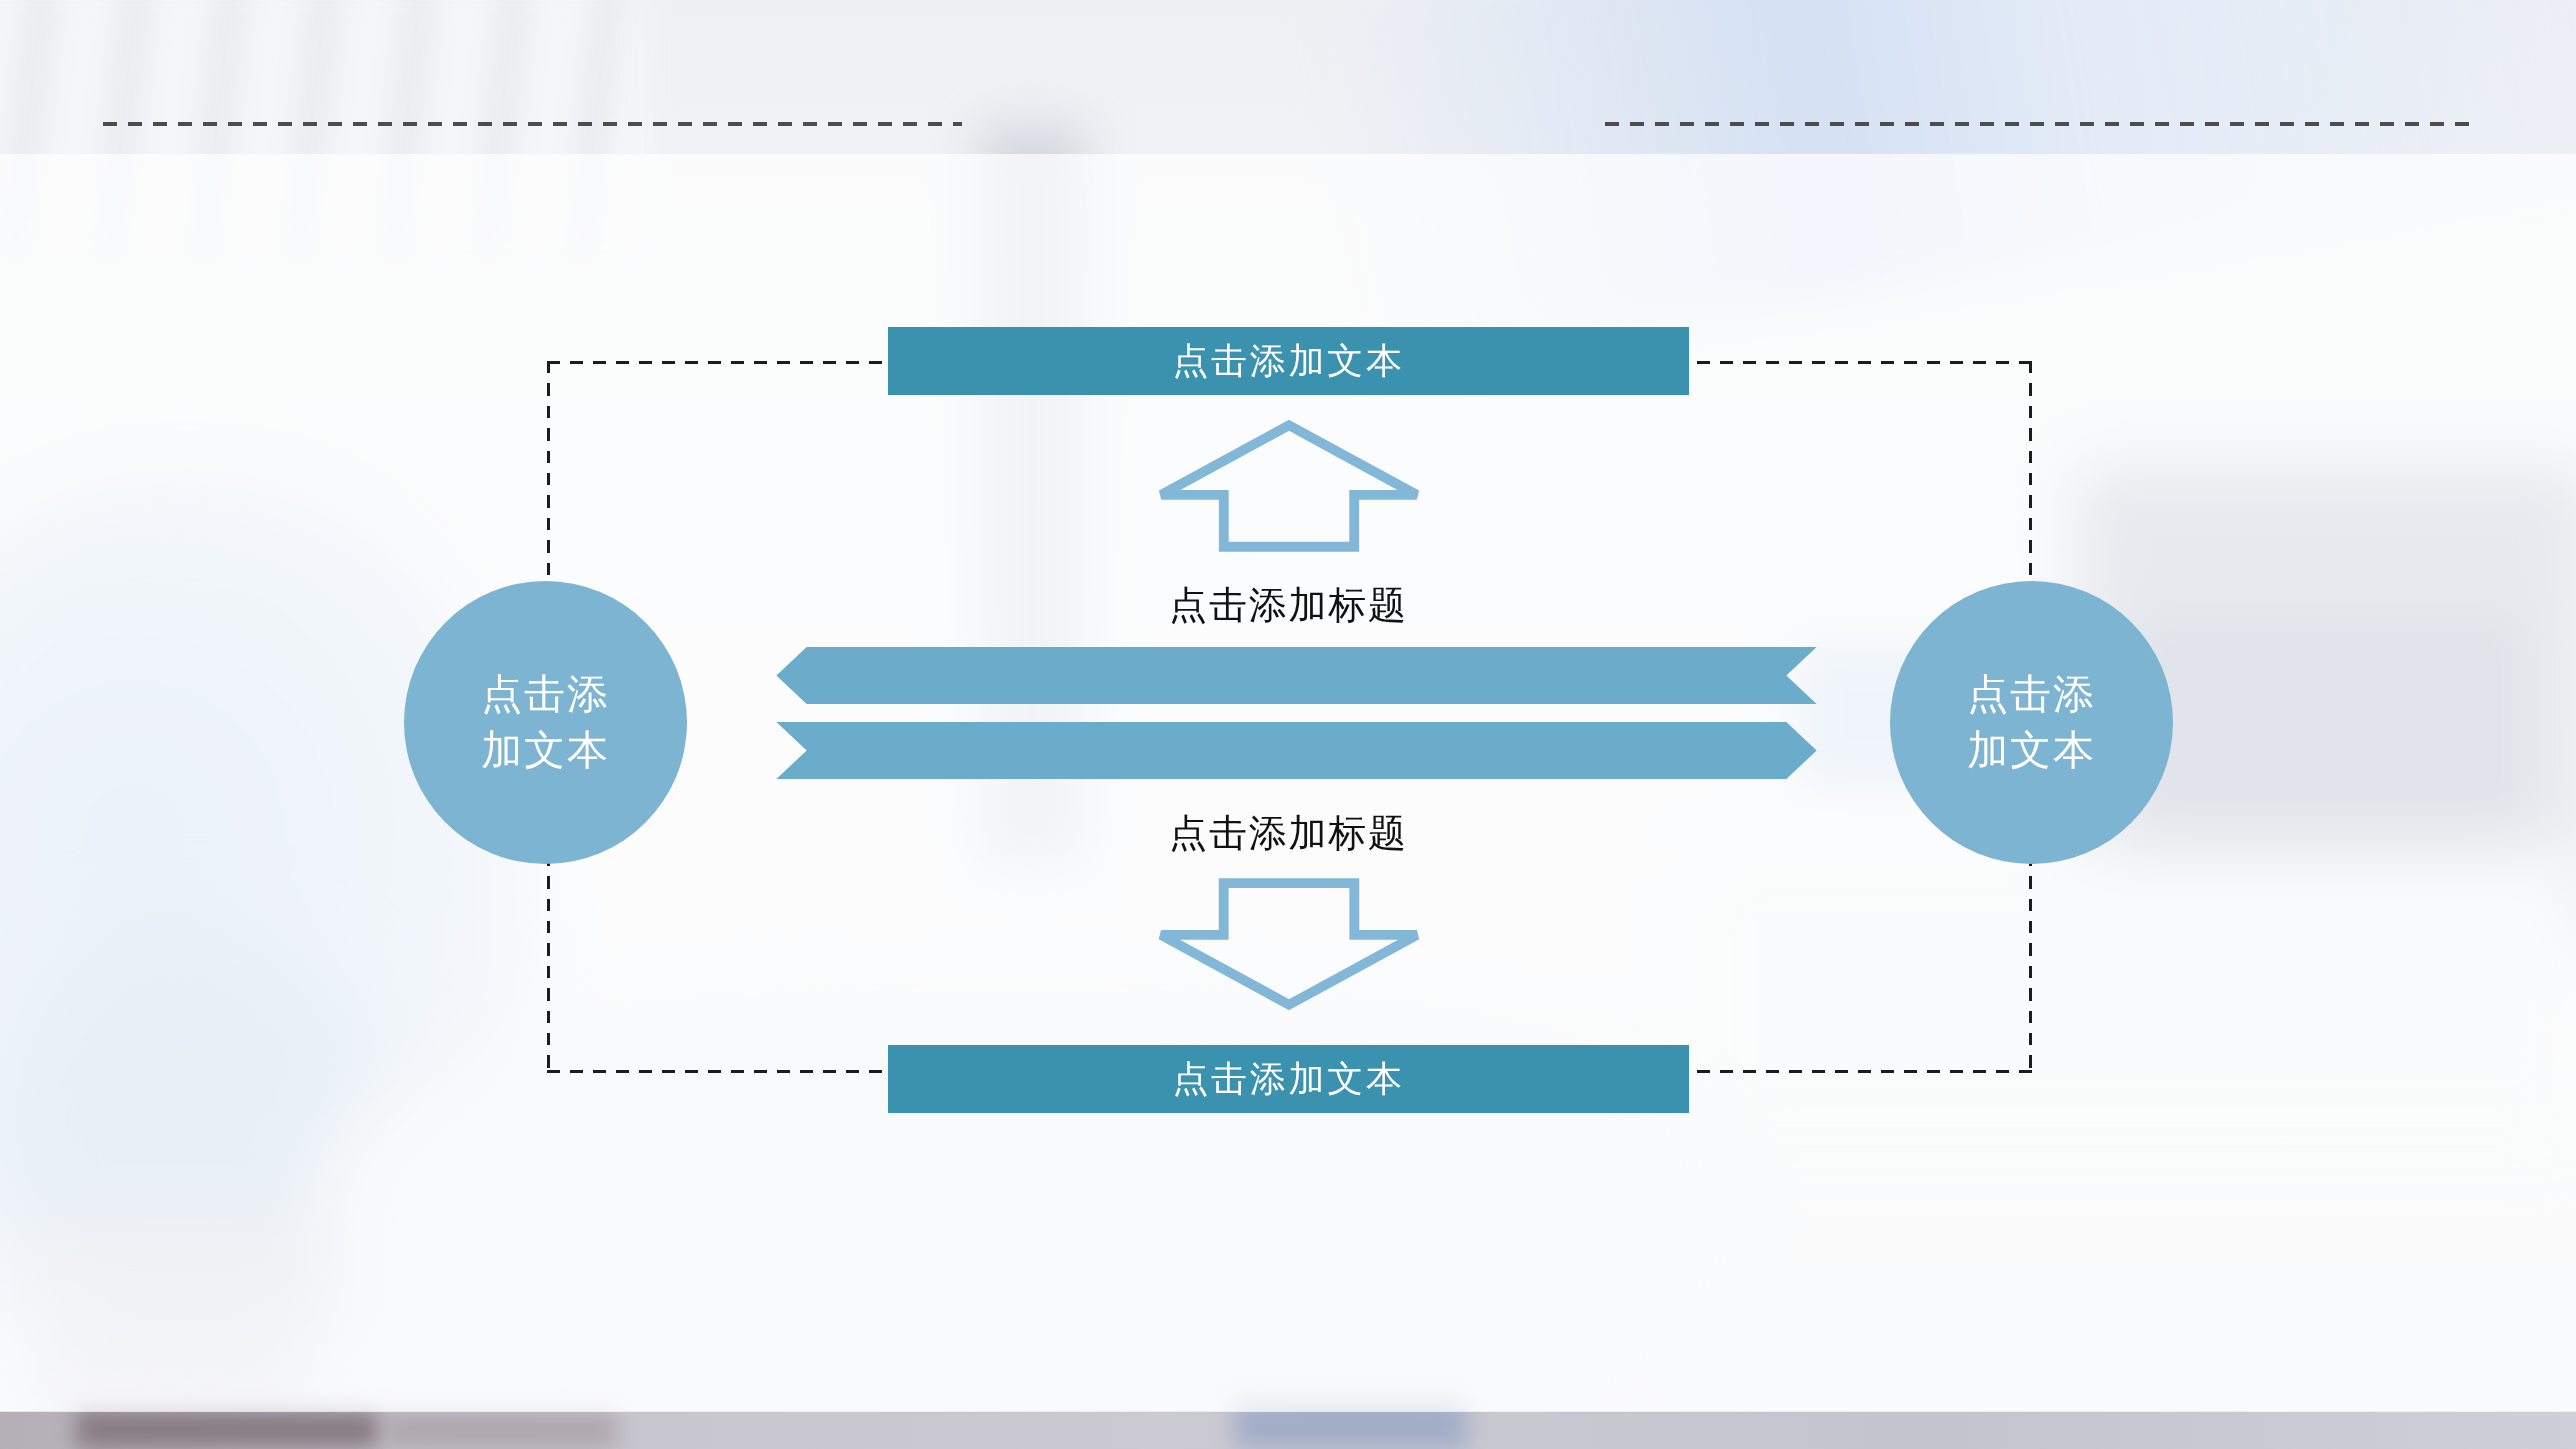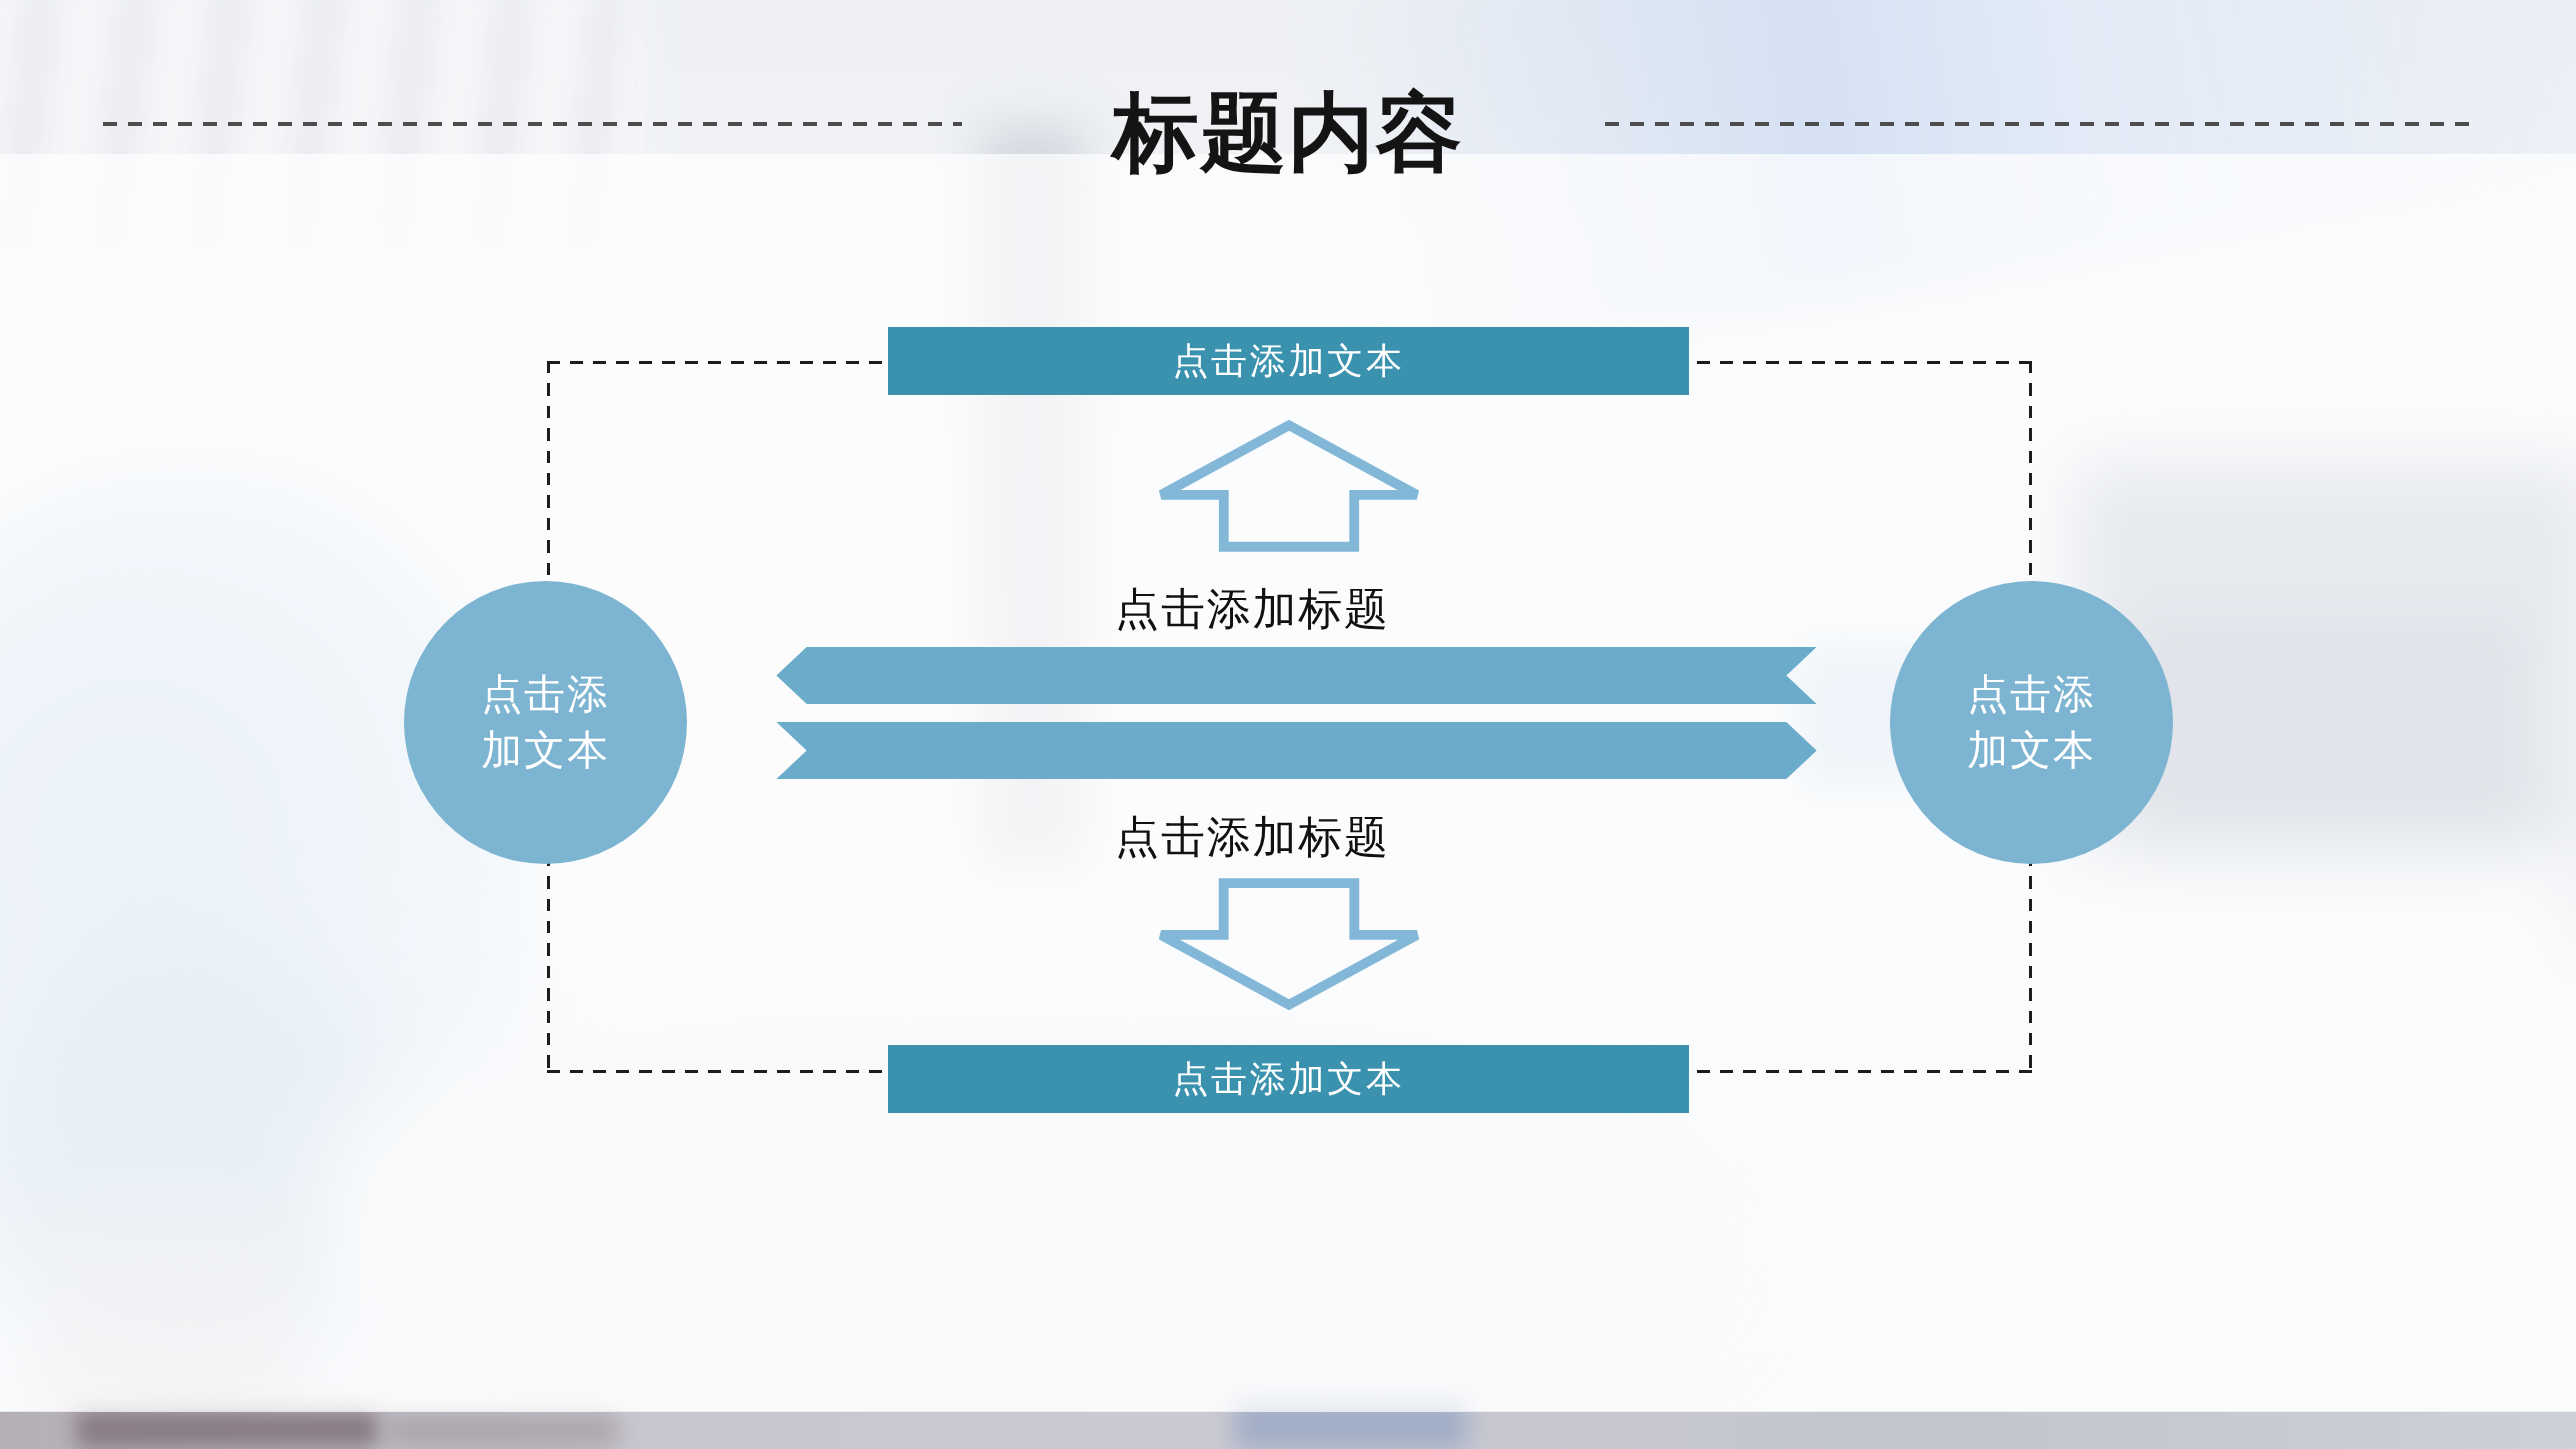--- a/index.html
+++ b/index.html
@@ -55,22 +55,22 @@
   #rect-bottom{left:547px;top:1070px;width:1485px;}
   #rect-left{left:547px;top:361px;height:711px;}
   #rect-right{left:2029px;top:361px;height:711px;}
   
   .banner{position:absolute;left:888px;width:801px;height:68px;background:#3B92AF;
     display:flex;align-items:center;justify-content:center;
     color:#ffffff;font-size:36px;letter-spacing:2.7px;cursor:pointer;}
   #banner-top{top:327px;}
   #banner-bottom{top:1045px;}
   
-  .caption{position:absolute;left:984px;width:537px;text-align:center;
-    font-size:44px;color:#111111;letter-spacing:1.8px;}
+  .caption{position:absolute;left:1020px;width:537px;text-align:center;
+    font-size:38px;color:#111111;letter-spacing:1.8px;}
   #caption-up{top:580px;}
   #caption-down{top:808px;}
   
   .shape{position:absolute;}
   #arrow-up{left:1152px;top:419px;}
   #arrow-down{left:1152px;top:875px;}
   #ribbon-left{left:774px;top:647px;}
   #ribbon-right{left:774px;top:722px;}
   
   .node-circle{position:absolute;top:581px;width:283px;height:283px;border-radius:50%;
@@ -100,21 +100,20 @@
     <div class="blob strip"></div>
     <div class="blob strip-dark1"></div>
     <div class="blob strip-dark2"></div>
     <div class="blob strip-blue"></div>
   </div>
 
   <div class="overlay"></div>
 
   <div class="title-dash" id="title-dash-left"></div>
   <div class="title-dash" id="title-dash-right"></div>
-  <div class="page-title">标题内容</div>
 
   <div class="h-dash" id="rect-top"></div>
   <div class="h-dash" id="rect-bottom"></div>
   <div class="v-dash" id="rect-left"></div>
   <div class="v-dash" id="rect-right"></div>
 
   <div class="banner" id="banner-top">
     <span>点击添加文本</span>
   </div>
   <div class="banner" id="banner-bottom">

